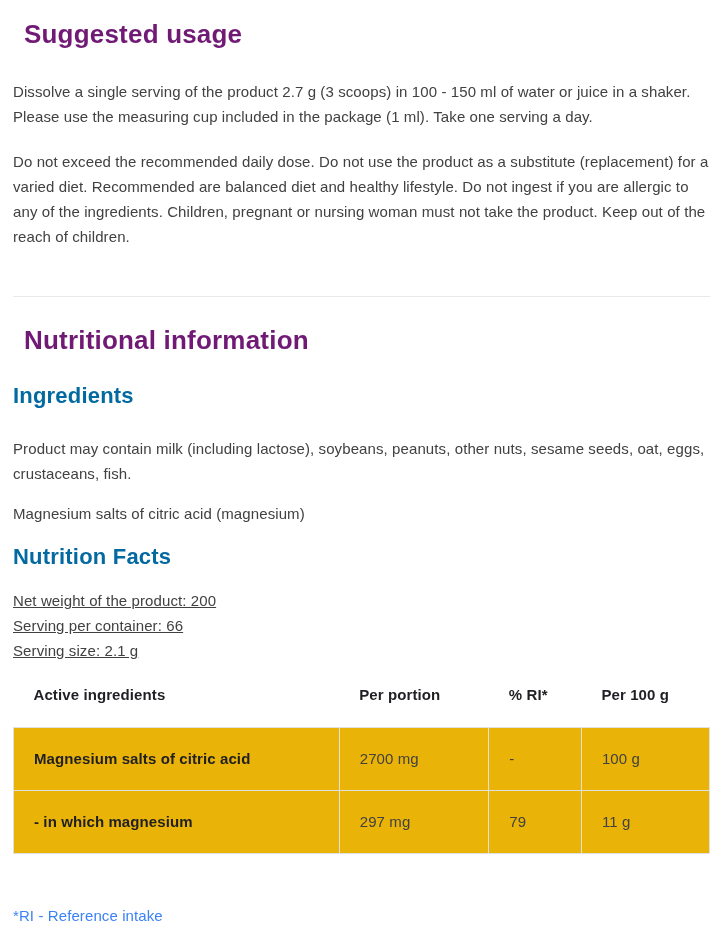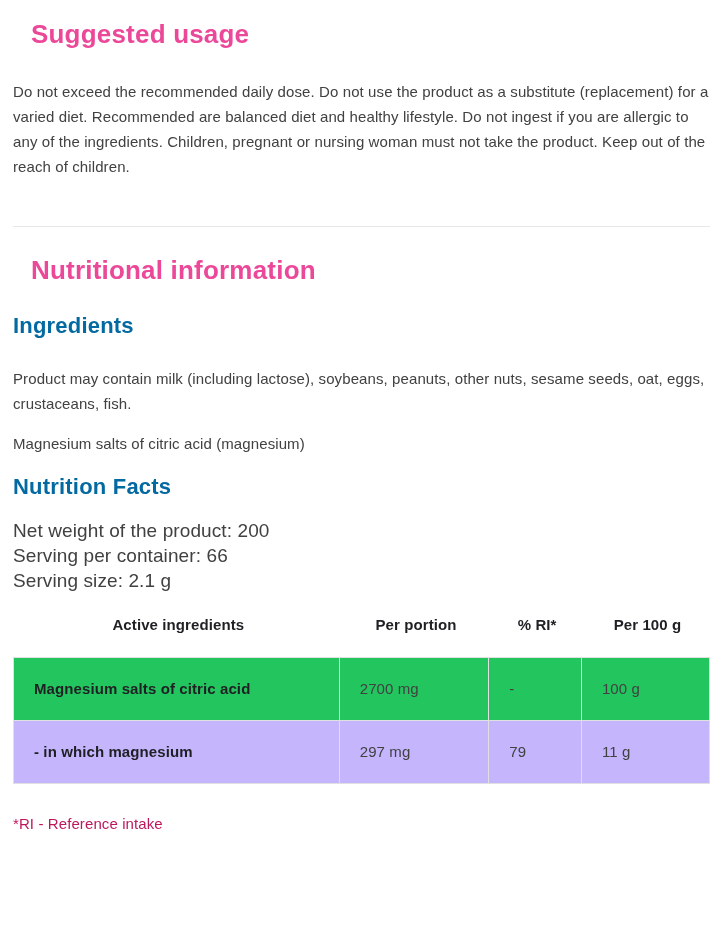--- a/index.html
+++ b/index.html
@@ -16,23 +16,23 @@
     width: 724px;
     min-height: 935px;
     box-sizing: border-box;
     padding: 0 14px 20px 13px;
     background: #ffffff;
   }
   h2.section-title {
     font-size: 26px;
     line-height: 30px;
     font-weight: 700;
-    color: #ec4899;
+    color: #701a75;
     letter-spacing: 0.2px;
-    margin: 18px;
+    margin: 11px;
   }
   h3.sub-title {
     font-size: 22px;
     line-height: 30px;
     font-weight: 700;
     color: #0369a1;
     letter-spacing: 0.2px;
     margin: 0;
   }
   .body-text {
@@ -50,77 +50,79 @@
     border-top: 1px solid #e8e8e8;
     margin: 47px 0 0 0;
   }
   #nutritional-information-title { margin-top: 28px; }
   #ingredients-title { margin-top: 26px; }
   #ingredients-composition { margin-top: 15px; }
   #allergen-info { margin-top: 25px; }
   #nutrition-facts-title { margin-top: 16px; }
   .facts-meta { margin-top: 16px; }
   .facts-meta div {
-    font-size: 19px;
+    font-size: 15px;
     line-height: 25px;
     letter-spacing: 0.1px;
     color: #414141;
+    text-decoration: underline;
   }
   table.nutrition-table {
     width: 100%;
     border-collapse: collapse;
     margin-top: 0;
   }
   table.nutrition-table col.c1 { width: 46.8%; }
   table.nutrition-table col.c2 { width: 21.5%; }
   table.nutrition-table col.c3 { width: 13.3%; }
   table.nutrition-table col.c4 { width: 18.4%; }
   table.nutrition-table thead th {
-    text-align: center;
+    text-align: left;
     font-size: 15px;
     line-height: 21px;
     font-weight: 700;
     color: #1f1f24;
     letter-spacing: 0.1px;
     padding: 21px 16px 22px 20px;
     border: none;
     background: #ffffff;
   }
   table.nutrition-table tbody td {
     font-size: 15px;
     line-height: 22px;
     letter-spacing: 0.1px;
     color: #414141;
     padding: 20px 16px 20px 20px;
     border: 1px solid #e0e0e0;
     vertical-align: middle;
-    background: #22c55e;
+    background: #eab308;
   }
   table.nutrition-table tbody td.ingredient-cell {
     font-weight: 700;
     color: #1f1f24;
   }
   table.nutrition-table tbody tr.alt-row td {
-    background: #c4b5fd;
+    background: #eab308;
   }
   .footnote {
     font-size: 15px;
     line-height: 25px;
     letter-spacing: 0.1px;
-    color: #be185d;
-    margin-top: 27px;
+    color: #3b82f6;
+    margin-top: 49px;
   }
 </style>
 </head>
 <body>
 
 <div class="page">
 
   <section>
     <h2 class="section-title" id="suggested-usage-title">Suggested usage</h2>
+    <p class="body-text" id="usage-paragraph-1">Dissolve a single serving of the product 2.7 g (3 scoops) in 100 - 150 ml of water or juice in a shaker. Please use the measuring cup included in the package (1 ml). Take one serving a day.</p>
     <p class="body-text" id="usage-paragraph-2">Do not exceed the recommended daily dose. Do not use the product as a substitute (replacement) for a varied diet. Recommended are balanced diet and healthy lifestyle. Do not ingest if you are allergic to any of the ingredients. Children, pregnant or nursing woman must not take the product. Keep out of the reach of children.</p>
   </section>
 
   <hr class="divider">
 
   <section>
     <h2 class="section-title" id="nutritional-information-title">Nutritional information</h2>
 
     <h3 class="sub-title" id="ingredients-title">Ingredients</h3>
     <p class="body-text" id="allergen-info">Product may contain milk (including lactose), soybeans, peanuts, other nuts, sesame seeds, oat, eggs, crustaceans, fish.</p>

